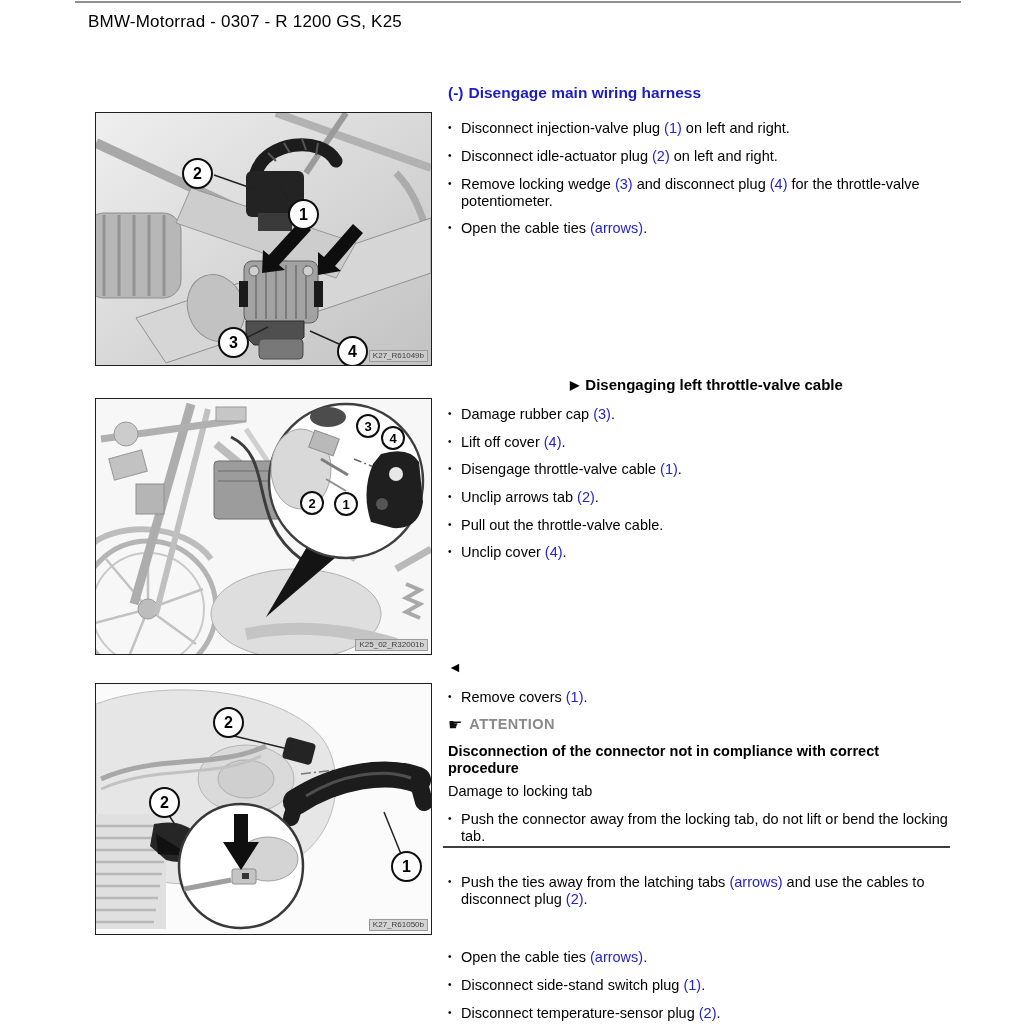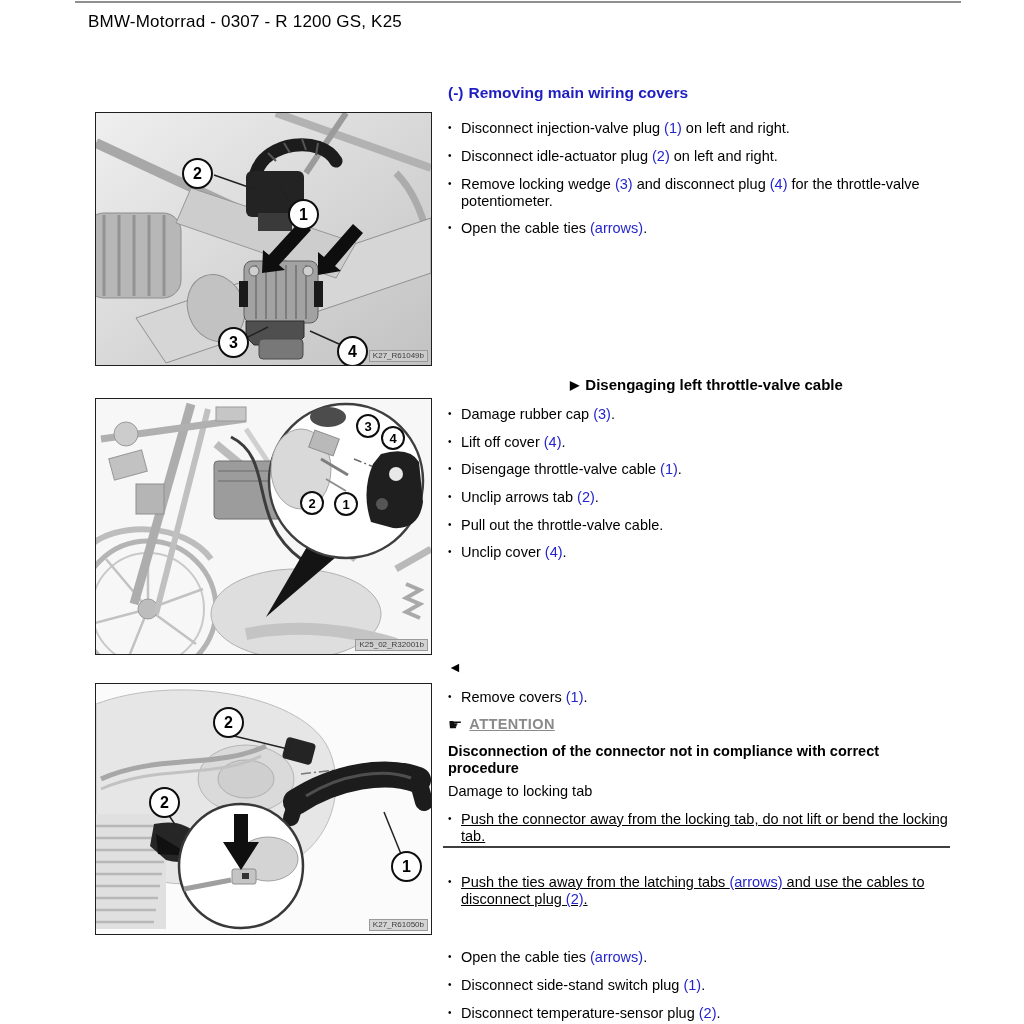--- a/index.html
+++ b/index.html
@@ -28,25 +28,25 @@
   .h-blue .pfx{margin-right:5px;}
   .h-black{top:376px;font-weight:bold;font-size:15px;text-align:center;}
   .h-black .tri{font-size:12px;margin-right:6px;position:relative;top:-1px;}
   .bullet{display:flex;}
   .dot{flex:none;width:13px;font-size:10px;line-height:16px;color:#000;}
   .btxt{flex:1;}
   .ref{color:#2424cd;}
   .backmark{top:659px;font-size:14px;}
   .att-row{top:716px;display:flex;align-items:center;}
   .att-icon{font-size:16px;color:#0f0f0f;margin-right:7px;line-height:17px;}
-  .att-label{color:#8a8a8a;font-weight:bold;font-size:14.5px;letter-spacing:.4px;text-decoration:underline;}
+  .att-label{color:#8a8a8a;font-weight:bold;font-size:14.5px;letter-spacing:.4px;}
   .att-title{top:743px;font-weight:bold;width:497px;}
   .att-sub{top:783px;}
   .rule2{position:absolute;left:443px;top:846px;width:507px;height:2px;background:#3f3f3f;}
-  .w500 .btxt{max-width:492px;text-decoration:underline;}
+  .w500 .btxt{max-width:492px;}
 </style>
 </head>
 <body>
 
 <div class="hdr-rule"></div>
 <div class="hdr-title">BMW-Motorrad - 0307 - R 1200 GS, K25</div>
 
 <div class="figure" id="fig1">
   <svg viewBox="0 0 335 252" preserveAspectRatio="none">
     <defs>
@@ -162,21 +162,21 @@
     <rect x="146" y="189" width="7" height="6" fill="#333333"></rect>
     <polygon points="138,130 152,130 152,158 163,158 145,186 127,158 138,158" fill="#0f0f0f"></polygon>
   </svg>
   <div class="callout lg" style="left:117px;top:23px;">2</div>
   <div class="callout lg" style="left:53px;top:103px;">2</div>
   <div class="callout lg" style="left:295px;top:167px;">1</div>
   <span class="watermark">K27_R61050b</span>
 </div>
 
 <div class="blk h-blue">
-  <span class="pfx">(-)</span><span>Removing main wiring covers</span>
+  <span class="pfx">(-)</span><span>Disengage main wiring harness</span>
 </div>
 <div class="blk bullet" style="top:120px;">
   <span class="dot">•</span>
   <div class="btxt"><span>Disconnect injection-valve plug </span><span class="ref">(1)</span><span> on left and right.</span></div>
 </div>
 <div class="blk bullet" style="top:148px;">
   <span class="dot">•</span>
   <div class="btxt"><span>Disconnect idle-actuator plug </span><span class="ref">(2)</span><span> on left and right.</span></div>
 </div>
 <div class="blk bullet" style="top:176px;">

